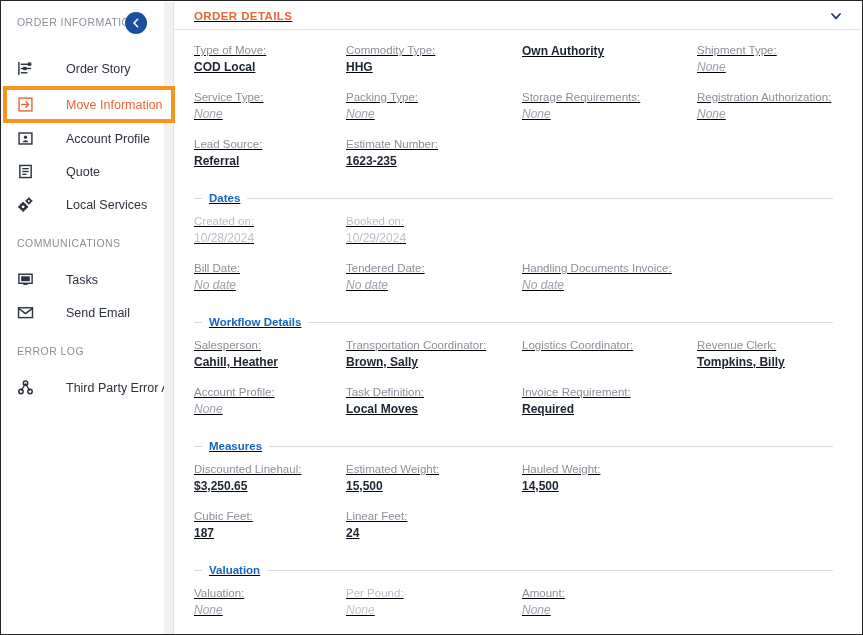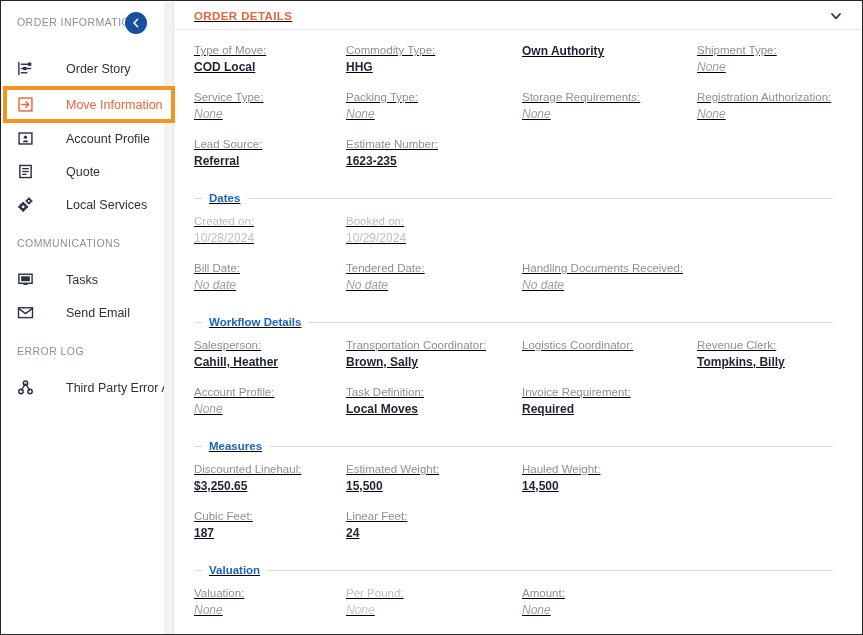--- a/index.html
+++ b/index.html
@@ -442,21 +442,21 @@
       <div class="field-grid">
         <div class="field">
           <div class="field-label">Bill Date:</div>
           <div class="field-value empty">No date</div>
         </div>
         <div class="field">
           <div class="field-label">Tendered Date:</div>
           <div class="field-value empty">No date</div>
         </div>
         <div class="field">
-          <div class="field-label">Handling Documents Received:</div>
+          <div class="field-label">Handling Documents Invoice:</div>
           <div class="field-value empty">No date</div>
         </div>
         <div class="field"></div>
       </div>
 
       <div class="spacer-6"></div>
 
       <div class="section-head">
         <span class="rule-left"></span>
         <span class="section-title">Workflow Details</span>

